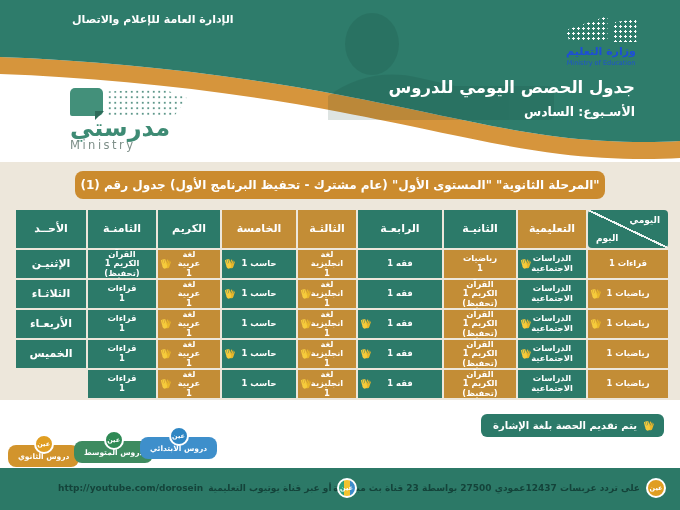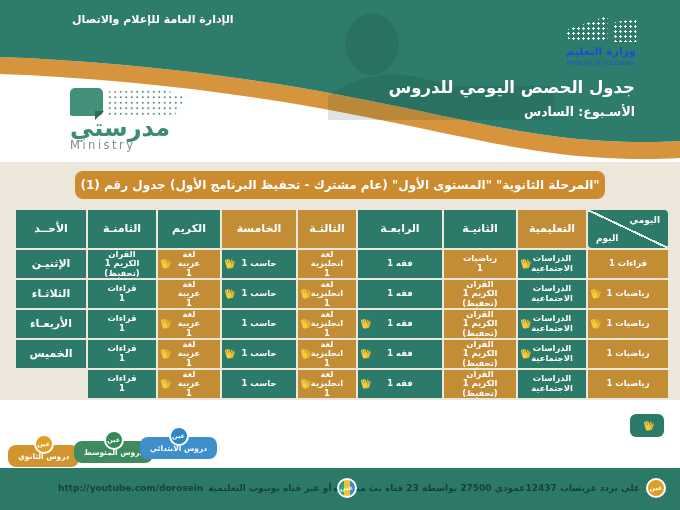--- a/index.html
+++ b/index.html
@@ -576,20 +576,21 @@
             <ellipse cx="13.8" cy="11" rx="3.6" ry="4"></ellipse>
           </g>
           <g fill="#F6CB3C" transform="rotate(-14 11 9)">
             <rect x="4.6" y="1" width="2.1" height="8.5" rx="1"></rect>
             <rect x="7.2" y="0.4" width="2.1" height="9" rx="1"></rect>
             <rect x="9.8" y="1" width="2.1" height="8.5" rx="1"></rect>
             <ellipse cx="8.3" cy="11.5" rx="3.8" ry="4.2"></ellipse>
           </g>
         </svg>
       </span>
+    <span>يتم تقديم الحصة بلغة الإشارة</span>
   </div>
 
   <div>
       <div class="badge" style="left: 8px; top: 445px;">
         <div class="pill" style="background: rgb(210, 148, 44);">دروس الثانوي</div>
         <div class="circ" style="background: rgb(224, 158, 34);">عين</div>
       </div>
       <div class="badge" style="left: 74px; top: 441px;">
         <div class="pill" style="background: rgb(62, 139, 96);">دروس المتوسط</div>
         <div class="circ" style="background: rgb(47, 138, 85);">عين</div>

